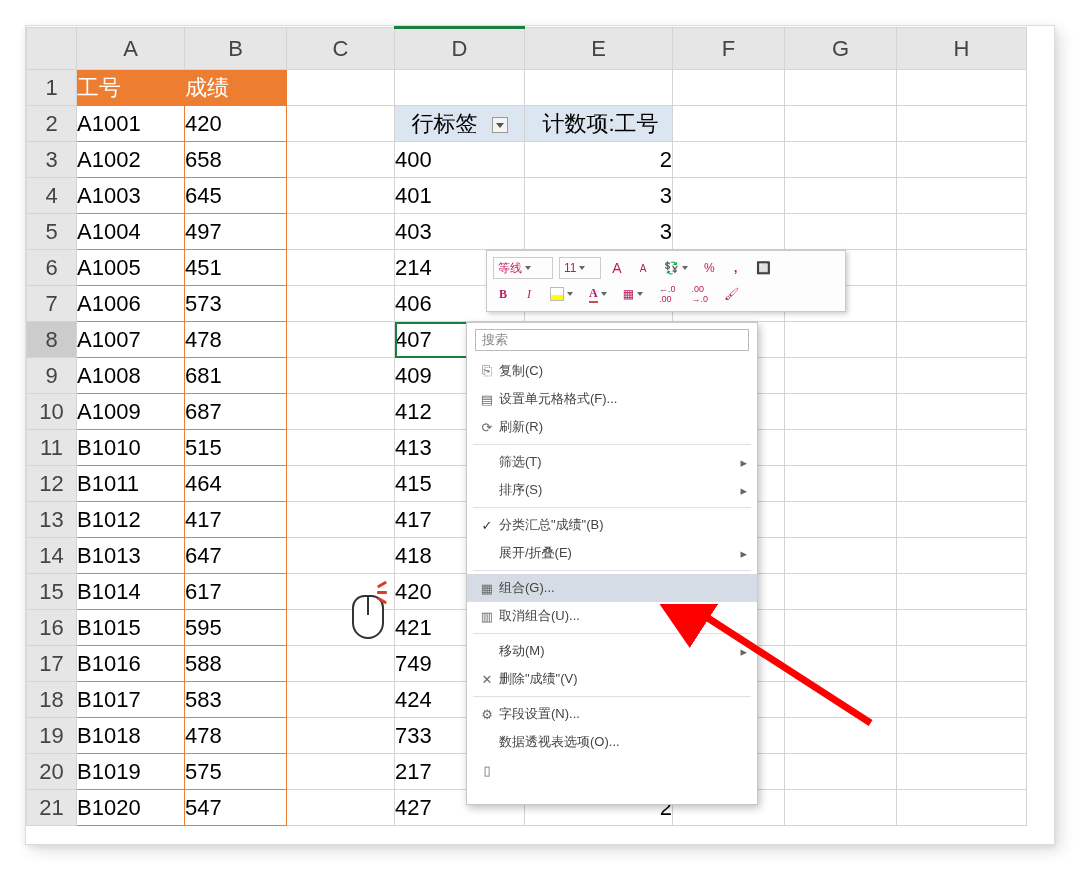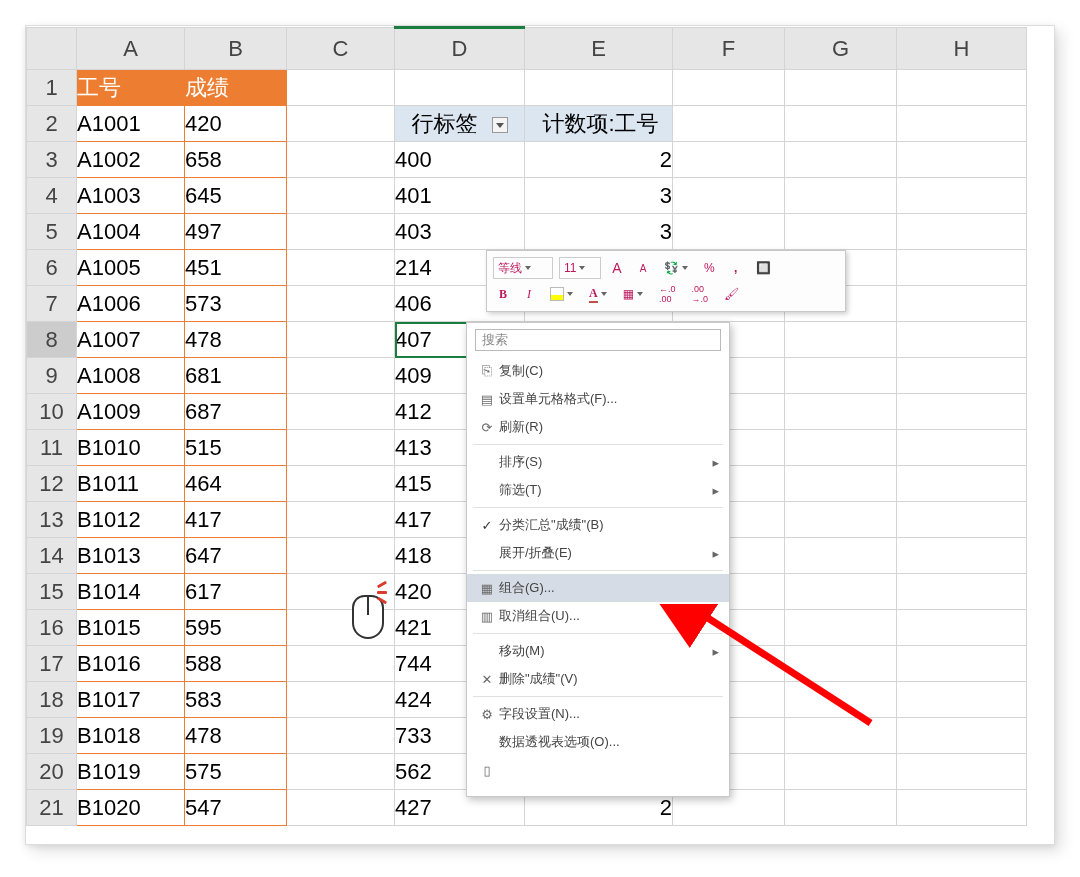--- a/index.html
+++ b/index.html
@@ -136,27 +136,27 @@
     display:inline-block;
     border-bottom: 2px solid #c0504d;
     font-weight: bold;
     font-family: "Times New Roman";
   }
 
   
   .ctx-menu {
     position: absolute;
     left: 440px; top: 296px;
-    width: 264px;
+    width: 292px;
     background: #fff;
     border: 1px solid #c8c8c8;
     box-shadow: 2px 3px 8px rgba(0,0,0,0.25);
     font-size: 13px;
     color: #444;
-    padding-bottom: 12px;
+    padding-bottom: 20px;
   }
   .ctx-search {
     margin: 6px 8px 6px 8px;
     border: 1px solid #bbb;
     height: 22px;
     font-size: 13px;
     display: flex;
     align-items: center;
     padding-left: 6px;
     color: #888;
@@ -420,21 +420,21 @@
           <td class="pivot-val"></td>
           <td></td>
           <td></td>
           <td></td>
         </tr>
         <tr>
           <th class="rowhdr">17</th>
           <td class="data-cell orange-border">B1016</td>
           <td class="data-cell orange-border">588</td>
           <td></td>
-          <td class="pivot-label">744</td>
+          <td class="pivot-label">749</td>
           <td class="pivot-val"></td>
           <td></td>
           <td></td>
           <td></td>
         </tr>
         <tr>
           <th class="rowhdr">18</th>
           <td class="data-cell orange-border">B1017</td>
           <td class="data-cell orange-border">583</td>
           <td></td>
@@ -453,21 +453,21 @@
           <td class="pivot-val"></td>
           <td></td>
           <td></td>
           <td></td>
         </tr>
         <tr>
           <th class="rowhdr">20</th>
           <td class="data-cell orange-border">B1019</td>
           <td class="data-cell orange-border">575</td>
           <td></td>
-          <td class="pivot-label">562</td>
+          <td class="pivot-label">217</td>
           <td class="pivot-val"></td>
           <td></td>
           <td></td>
           <td></td>
         </tr>
         <tr>
           <th class="rowhdr">21</th>
           <td class="data-cell orange-border">B1020</td>
           <td class="data-cell orange-border">547</td>
           <td></td>
@@ -519,25 +519,25 @@
         <span class="ctx-icon">▤</span>
         <span class="ctx-label">设置单元格格式(F)...</span>
       </div>
   <div class="ctx-item">
         <span class="ctx-icon">⟳</span>
         <span class="ctx-label">刷新(R)</span>
       </div>
   <div class="ctx-sep"></div>
   <div class="ctx-item ctx-sub">
         <span class="ctx-icon"></span>
-        <span class="ctx-label">排序(S)</span>
+        <span class="ctx-label">筛选(T)</span>
       </div>
   <div class="ctx-item ctx-sub">
         <span class="ctx-icon"></span>
-        <span class="ctx-label">筛选(T)</span>
+        <span class="ctx-label">排序(S)</span>
       </div>
   <div class="ctx-sep"></div>
   <div class="ctx-item">
         <span class="ctx-icon ctx-check">✓</span>
         <span class="ctx-label">分类汇总"成绩"(B)</span>
       </div>
   <div class="ctx-item ctx-sub">
         <span class="ctx-icon"></span>
         <span class="ctx-label">展开/折叠(E)</span>
       </div>

